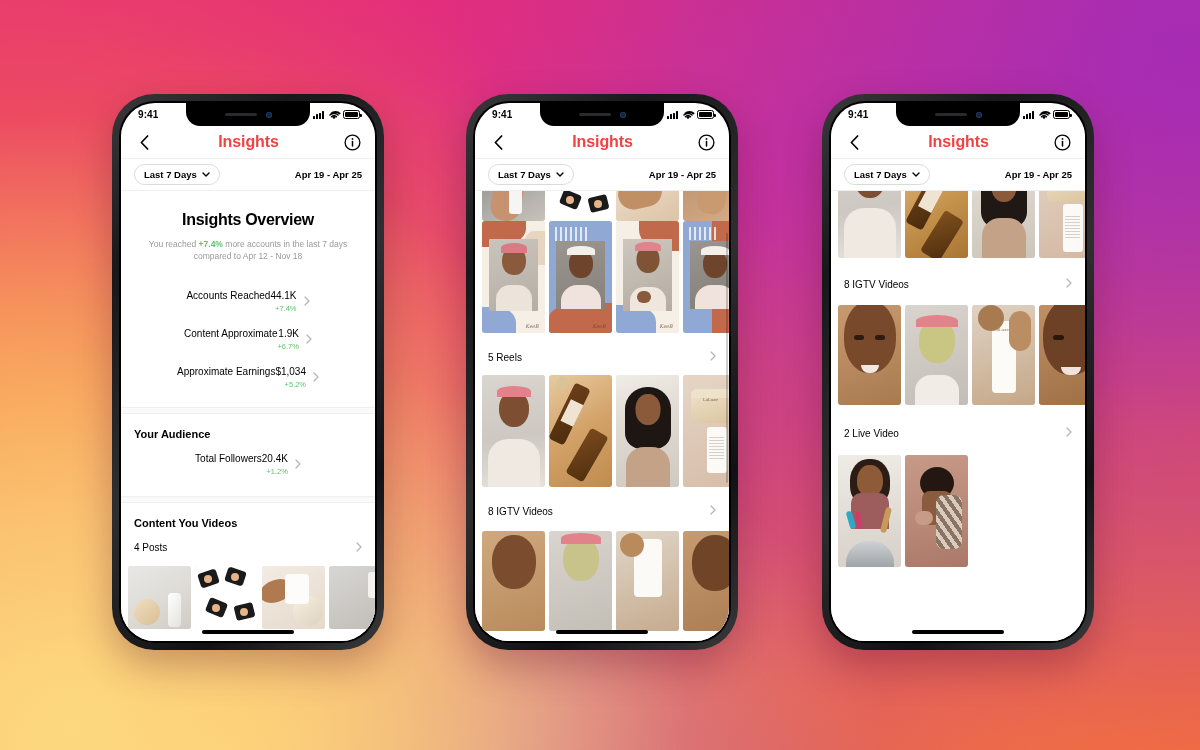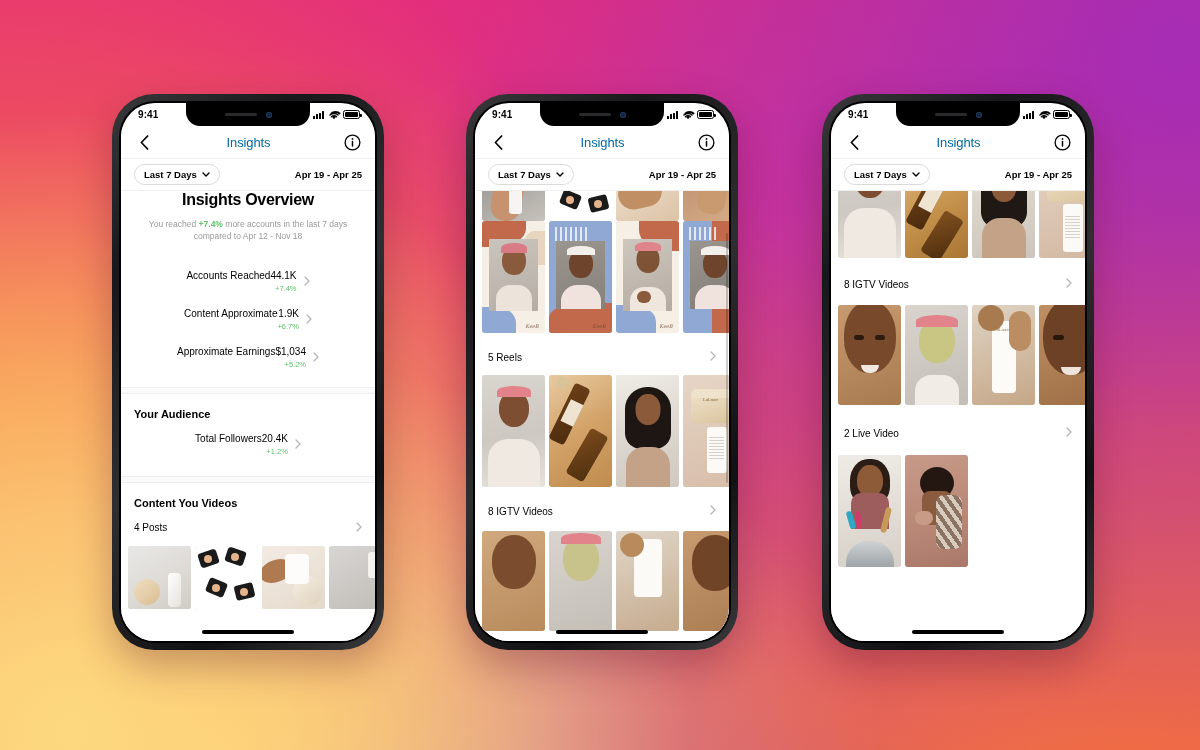--- a/index.html
+++ b/index.html
@@ -103,21 +103,21 @@
 
   
   .navbar {
     position: relative; z-index: 10;
     height: 33px;
     display: flex; align-items: center; justify-content: space-between;
     padding: 0 14px;
     background: #fff;
     border-bottom: 1px solid #efefef;
   }
-  .nav-title { font-size: 13px; font-weight: normal; color: #0369a1; letter-spacing: -.1px; }
+  .nav-title { font-size: 16px; font-weight: bold; color: #ef4444; letter-spacing: -.1px; }
   .back-chevron { width: 18px; height: 18px; display:flex; align-items:center; justify-content:center; }
   .info-icon { width: 17px; height: 17px; }
 
   
   .filterbar {
     position: relative; z-index: 10;
     height: 32px;
     display: flex; align-items: center; justify-content: space-between;
     padding: 0 13px;
     background: #fff;
@@ -133,21 +133,21 @@
   .pill .chev { display:flex; }
   .daterange { font-size: 9.5px; font-weight: bold; color: #000; }
 
   
   .body { position: relative; background:#fff; flex:1; overflow:hidden; }
   .phone .screen { display: flex; flex-direction: column; }
 
   .overview-title {
     text-align: center;
     font-size: 16px; font-weight: bold; color: #000;
-    letter-spacing: -.3px;
+    margin-top: 20px; letter-spacing: -.3px;
   }
   .overview-sub {
     text-align: center;
     font-size: 8.5px; color: #9a9a9a;
     line-height: 1.45;
     margin: 9px 24px 0 24px;
   }
   .pos { color: #5ec46b; font-weight: bold; }
 
   .sep { height: 7px; background: #fafafa; border-top: 1px solid #efefef; border-bottom: 1px solid #efefef; }

